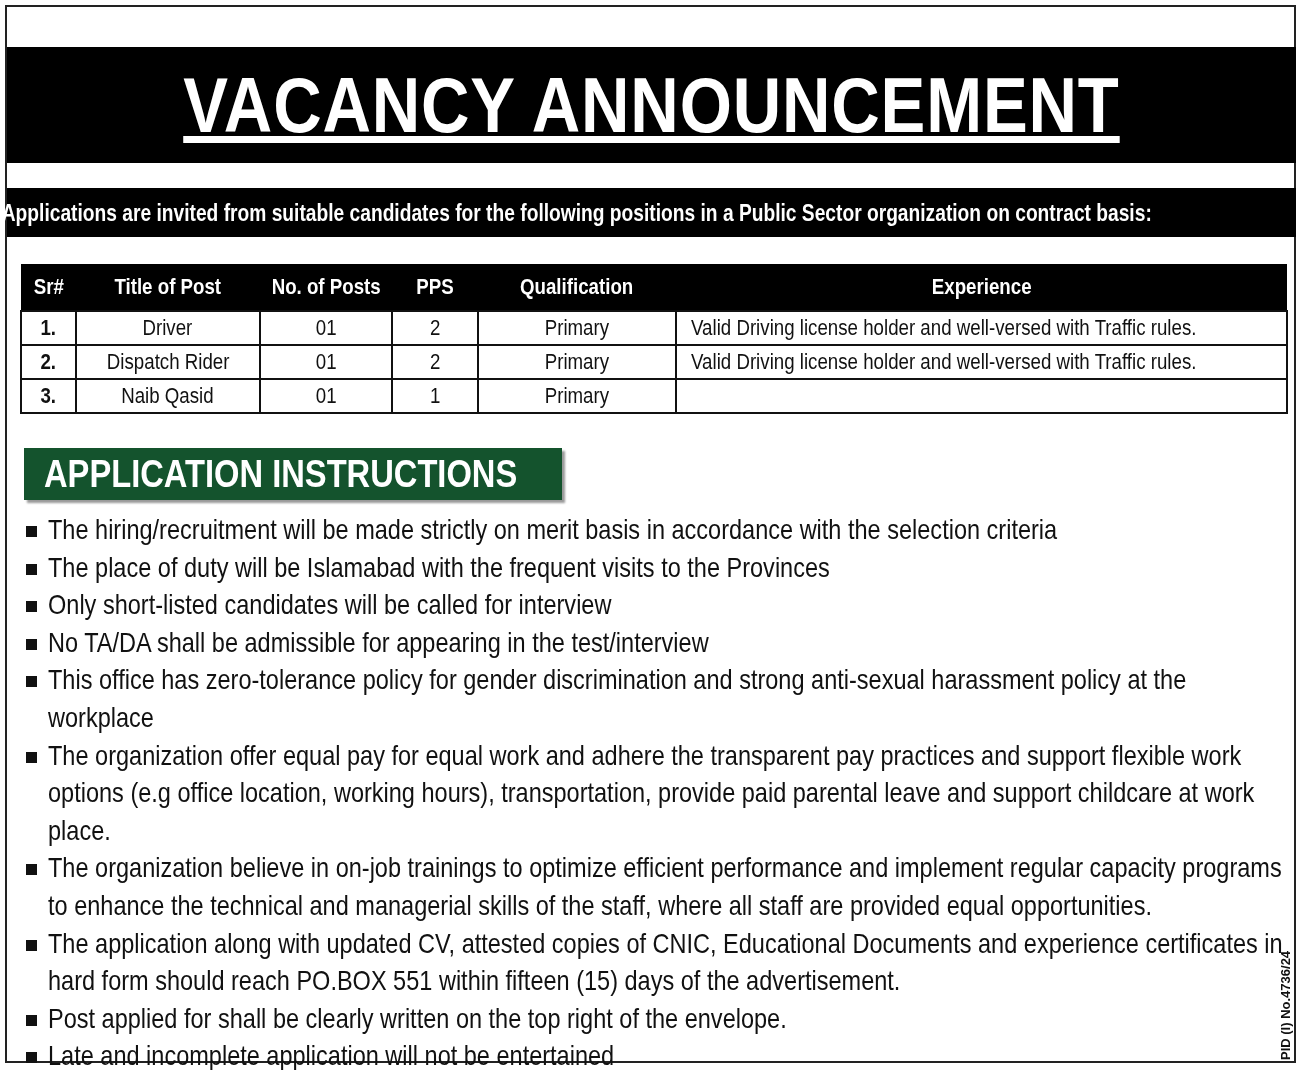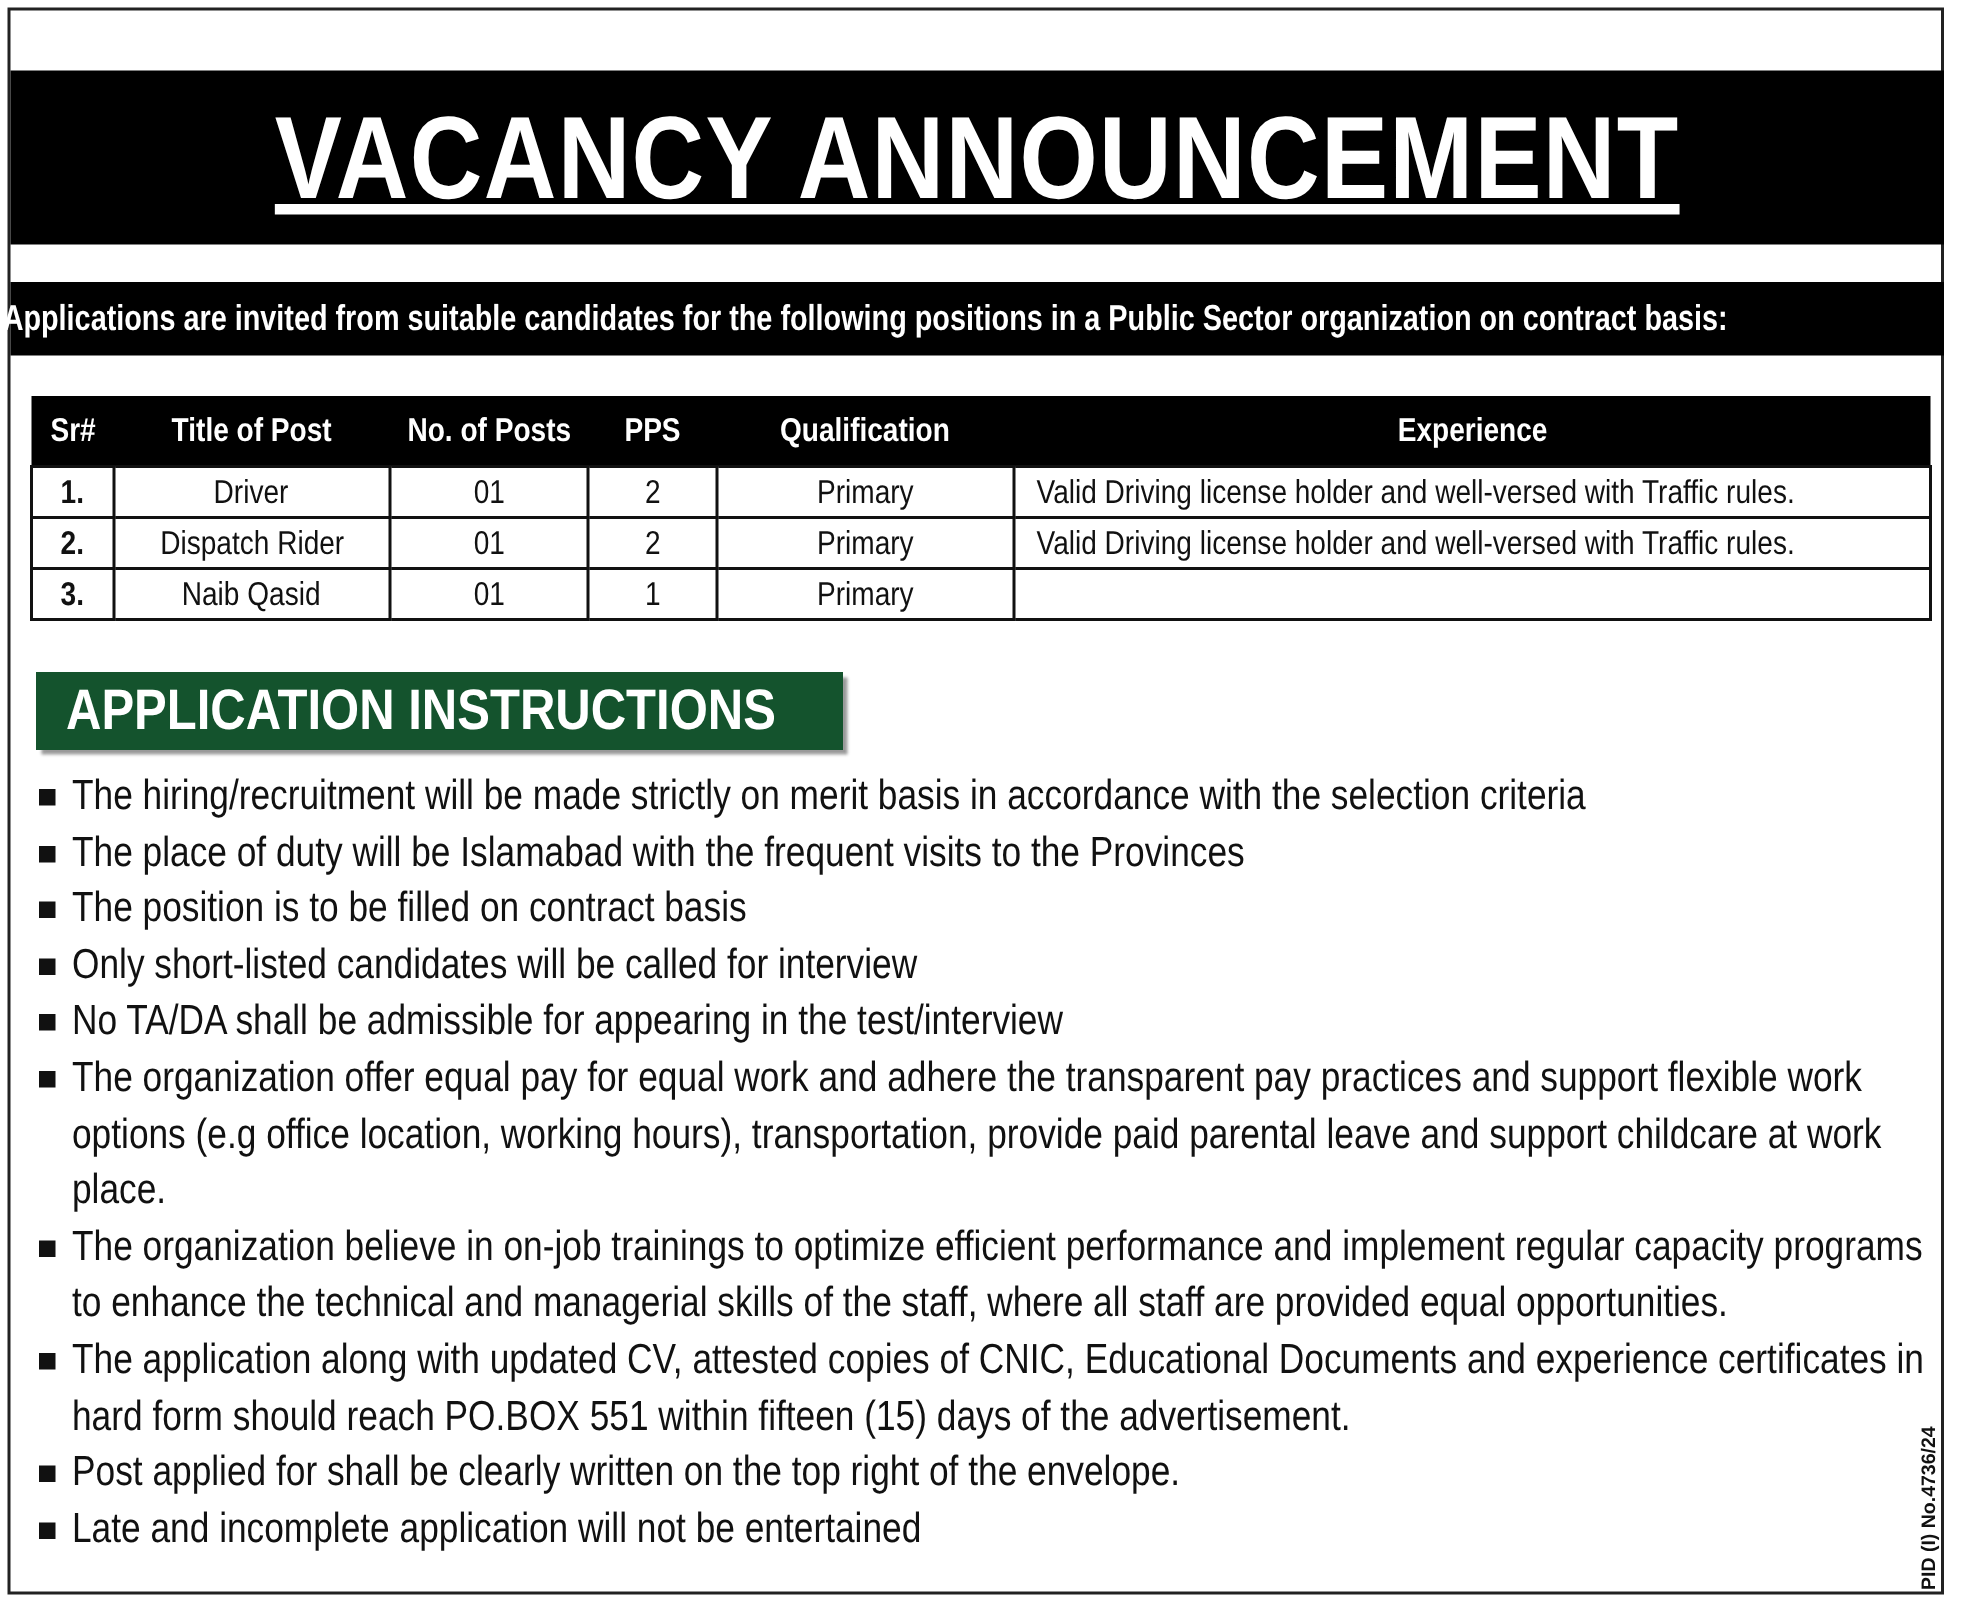--- a/index.html
+++ b/index.html
@@ -96,23 +96,23 @@
   </tbody>
 </table>
 
 <div class="instr-head">
   <h2>APPLICATION INSTRUCTIONS</h2>
 </div>
 
 <ul class="instr">
   <li><span class="bullet"></span><span class="txt">The hiring/recruitment will be made strictly on merit basis in accordance with the selection criteria</span></li>
   <li><span class="bullet"></span><span class="txt">The place of duty will be Islamabad with the frequent visits to the Provinces</span></li>
-  <li><span class="bullet"></span><span class="txt">The position is to be filled on contract basis</span></li>
   <li><span class="bullet"></span><span class="txt">Only short-listed candidates will be called for interview</span></li>
   <li><span class="bullet"></span><span class="txt">No TA/DA shall be admissible for appearing in the test/interview</span></li>
+  <li><span class="bullet"></span><span class="txt">This office has zero-tolerance policy for gender discrimination and strong anti-sexual harassment policy at the workplace</span></li>
   <li><span class="bullet"></span><span class="txt">The organization offer equal pay for equal work and adhere the transparent pay practices and support flexible work options (e.g office location, working hours), transportation, provide paid parental leave and support childcare at work place.</span></li>
   <li><span class="bullet"></span><span class="txt">The organization believe in on-job trainings to optimize efficient performance and implement regular capacity programs to enhance the technical and managerial skills of the staff, where all staff are provided equal opportunities.</span></li>
   <li><span class="bullet"></span><span class="txt">The application along with updated CV, attested copies of CNIC, Educational Documents and experience certificates in hard form should reach PO.BOX 551 within fifteen (15) days of the advertisement.</span></li>
   <li><span class="bullet"></span><span class="txt">Post applied for shall be clearly written on the top right of the envelope.</span></li>
   <li><span class="bullet"></span><span class="txt">Late and incomplete application will not be entertained</span></li>
 </ul>
 
 <div class="pid">PID (I) No.4736/24</div>
 
 </body></html>

